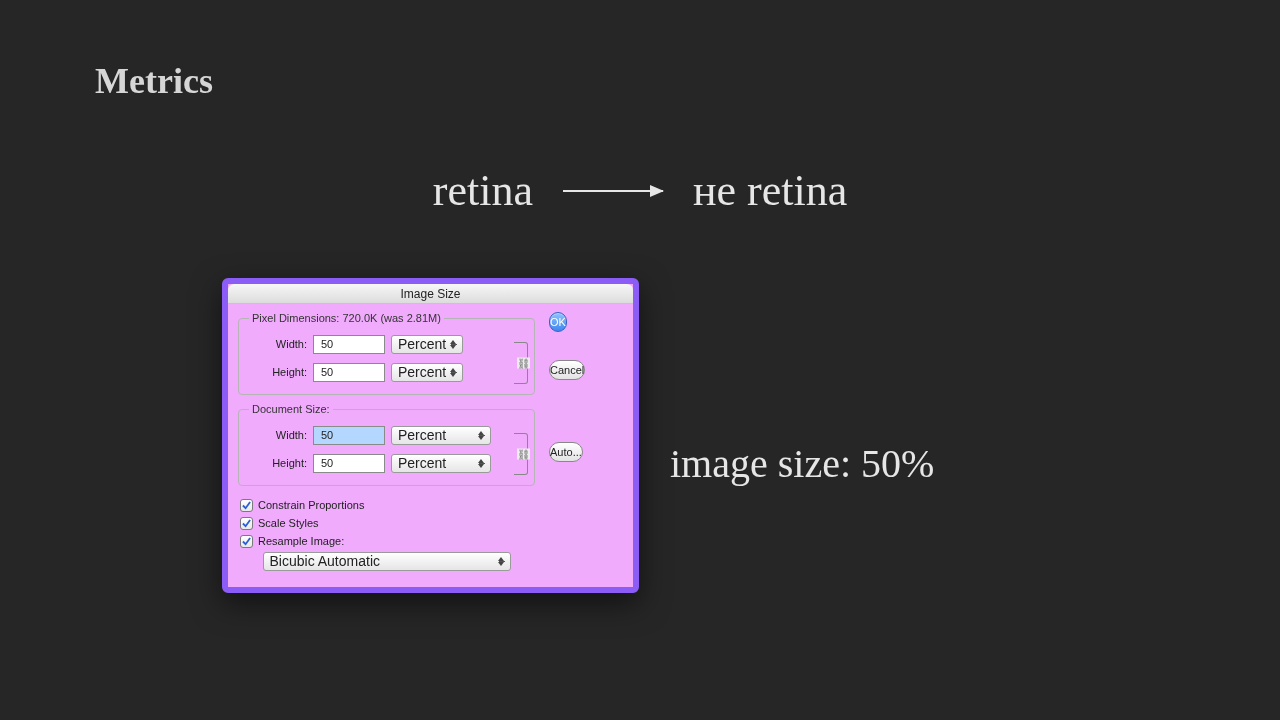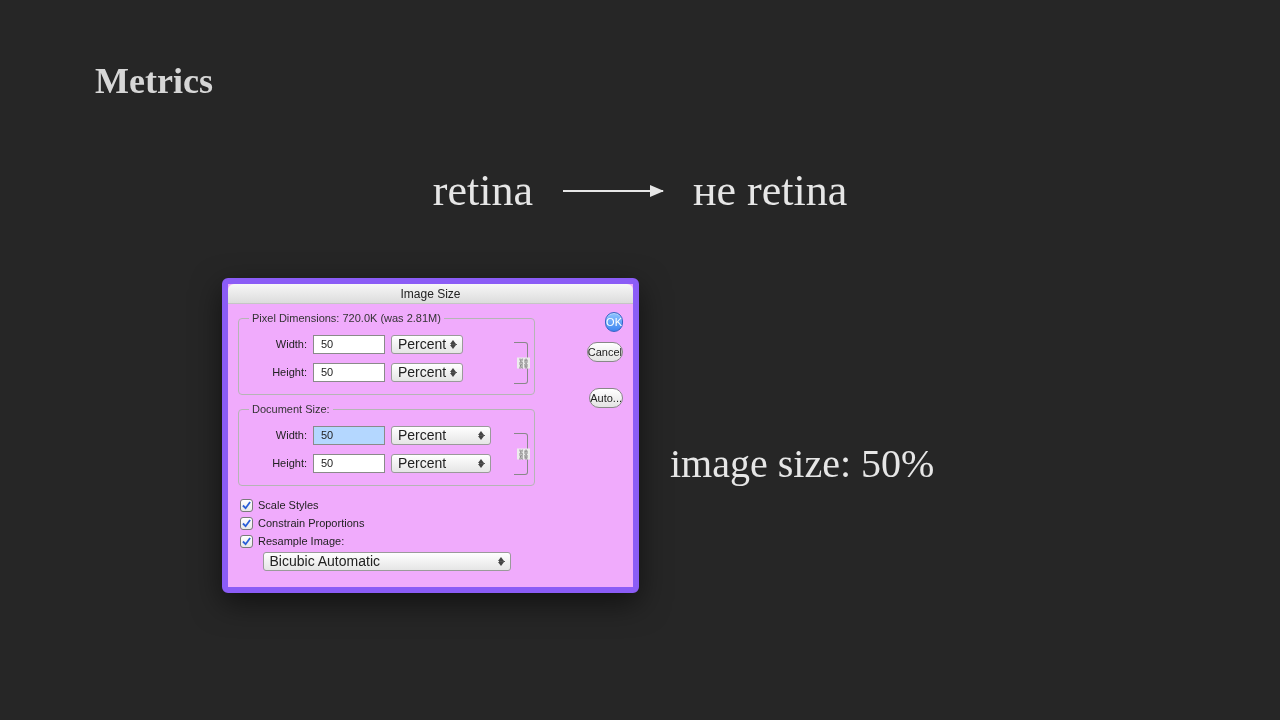--- a/index.html
+++ b/index.html
@@ -89,22 +89,22 @@
   .dialog-body {
     display: flex;
     padding: 8px 10px 10px 10px;
     gap: 14px;
   }
   .left-col { flex: 1; }
   .right-col {
     width: 74px;
     display: flex;
     flex-direction: column;
-    gap: 10px;
-    align-items: flex-end;
+    gap: 28px;
+    align-items: flex-start;
   }
 
   .mac-btn {
     height: 20px;
     border-radius: 10px;
     border: 1px solid #888;
     background: linear-gradient(#ffffff,#e3e3e3);
     font-size: 11px;
     text-align: center;
     line-height: 18px;
@@ -289,31 +289,31 @@
 
       <div class="checks">
         <div class="check-row">
           <span class="chk">
               <span class="tick">
                 <svg viewBox="0 0 10 10">
                   <path d="M1 5 L4 8 L9 1" stroke="#2a5fd8" stroke-width="2" fill="none"></path>
                 </svg>
               </span>
             </span>
-          <span>Scale Styles</span>
+          <span>Constrain Proportions</span>
         </div>
         <div class="check-row">
           <span class="chk">
               <span class="tick">
                 <svg viewBox="0 0 10 10">
                   <path d="M1 5 L4 8 L9 1" stroke="#2a5fd8" stroke-width="2" fill="none"></path>
                 </svg>
               </span>
             </span>
-          <span>Constrain Proportions</span>
+          <span>Scale Styles</span>
         </div>
         <div class="check-row">
           <span class="chk">
               <span class="tick">
                 <svg viewBox="0 0 10 10">
                   <path d="M1 5 L4 8 L9 1" stroke="#2a5fd8" stroke-width="2" fill="none"></path>
                 </svg>
               </span>
             </span>
           <span>Resample Image:</span>

